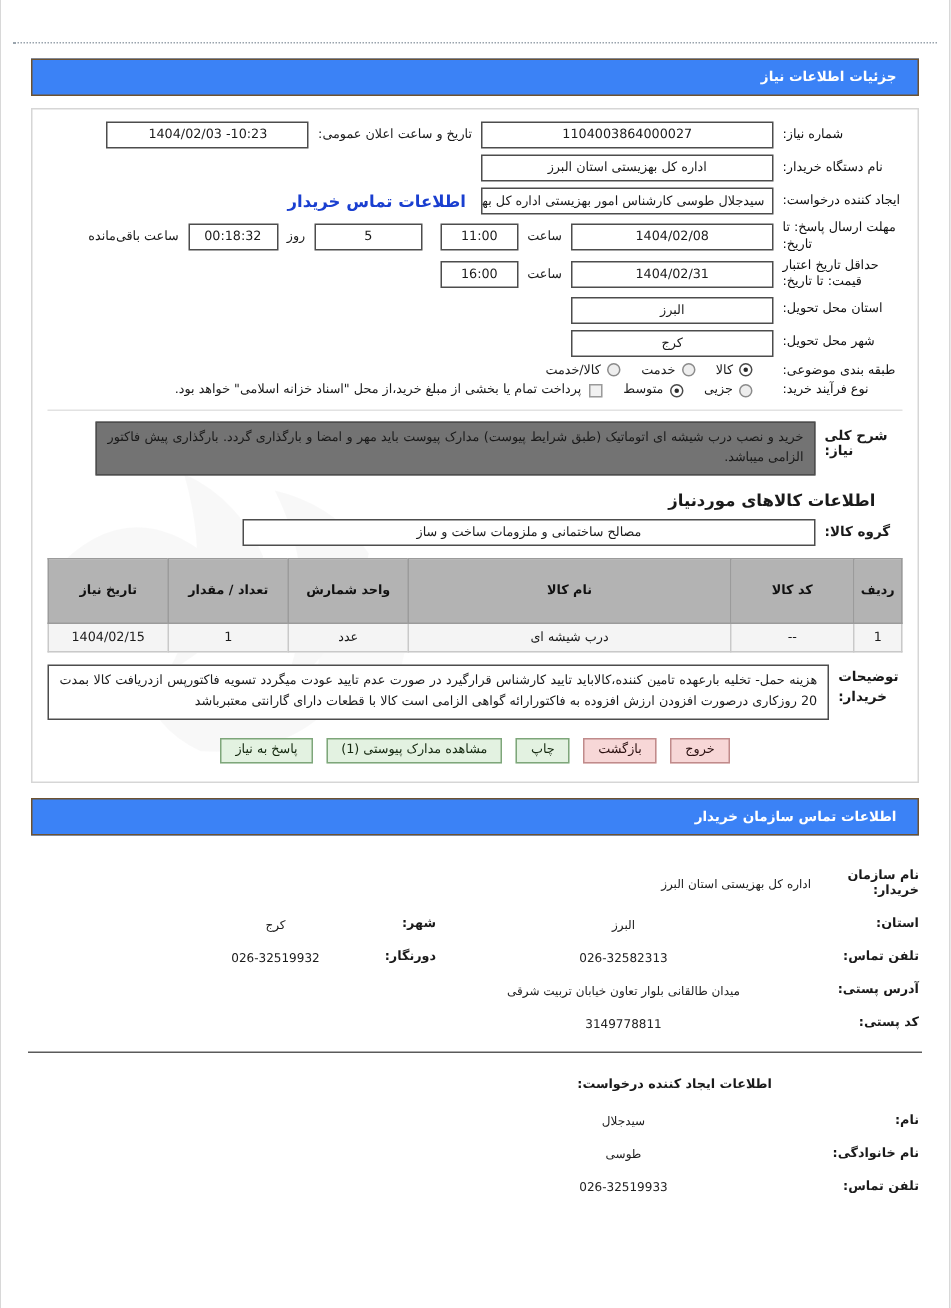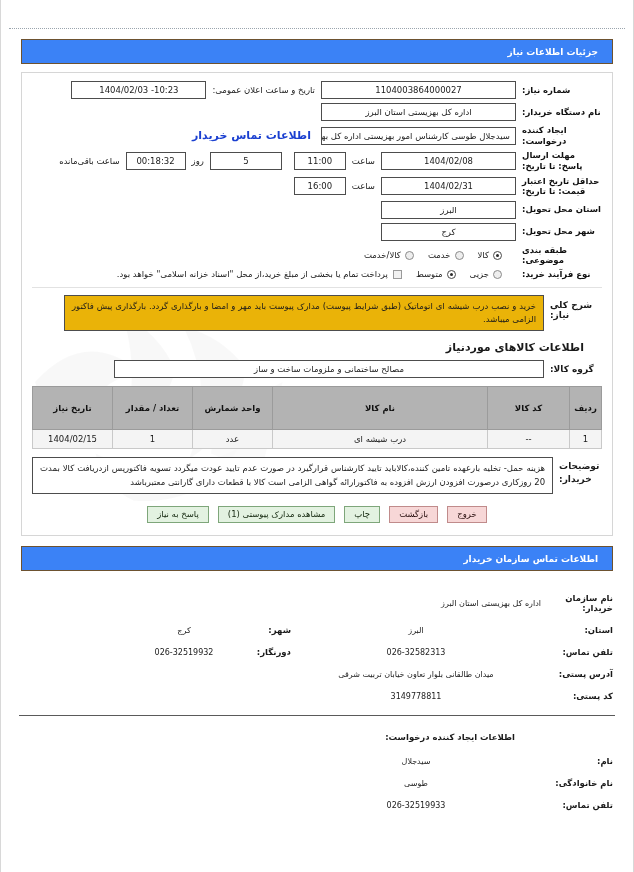--- a/index.html
+++ b/index.html
@@ -75,21 +75,21 @@
 
   
   .row {
     display: flex;
     align-items: center;
     justify-content: flex-start;
     margin-bottom: 4px;
     min-height: 17px;
   }
   .lbl {
-    font-weight: bold;
+    font-weight: normal;
     font-size: 8.5px;
     text-align: left;
     padding-left: 6px;
     color: #111;
     flex: 0 0 auto;
     line-height: 1.25;
   }
   .lbl.w1 { width: 86px; }
   .box {
     border: 1px solid #4d4d4d;
@@ -106,21 +106,21 @@
   .box.num { direction: ltr; text-align: center; }
   .box.w-need   { width: 195px; }
   .box.w-org    { width: 195px; }
   .box.w-person { width: 195px; }
   .box.w-date   { width: 135px; }
   .box.w-time   { width: 60px; }
   .box.w-days   { width: 72px; }
   .box.w-clock  { width: 52px; }
   .box.w-prov   { width: 135px; }
   .box.w-city   { width: 135px; }
-  .box.w-group  { width: 430px; text-align: center; }
+  .box.w-group  { width: 382px; text-align: center; }
 
   .inline-lbl {
     font-size: 8.5px;
     padding: 0 6px;
     white-space: nowrap;
     flex: 0 0 auto;
   }
   .link {
     color: #1a3fd0;
     font-size: 11px;
@@ -161,21 +161,21 @@
   .note-txt { font-size: 8.5px; }
 
   
   .desc-row { display: flex; align-items: flex-start; margin-top: 6px; }
   .desc-lbl {
     font-weight: bold; font-size: 9px; width: 58px;
     text-align: left; padding-left: 6px; padding-top: 5px;
   }
   .desc-box {
     border: 1px solid #4d4d4d;
-    background: #eab308;
+    background: #737373;
     width: 480px;
     min-height: 34px;
     padding: 4px 7px;
     font-size: 8.5px;
     line-height: 1.55;
     text-align: justify;
   }
 
   .subhead {
     font-weight: bold;

